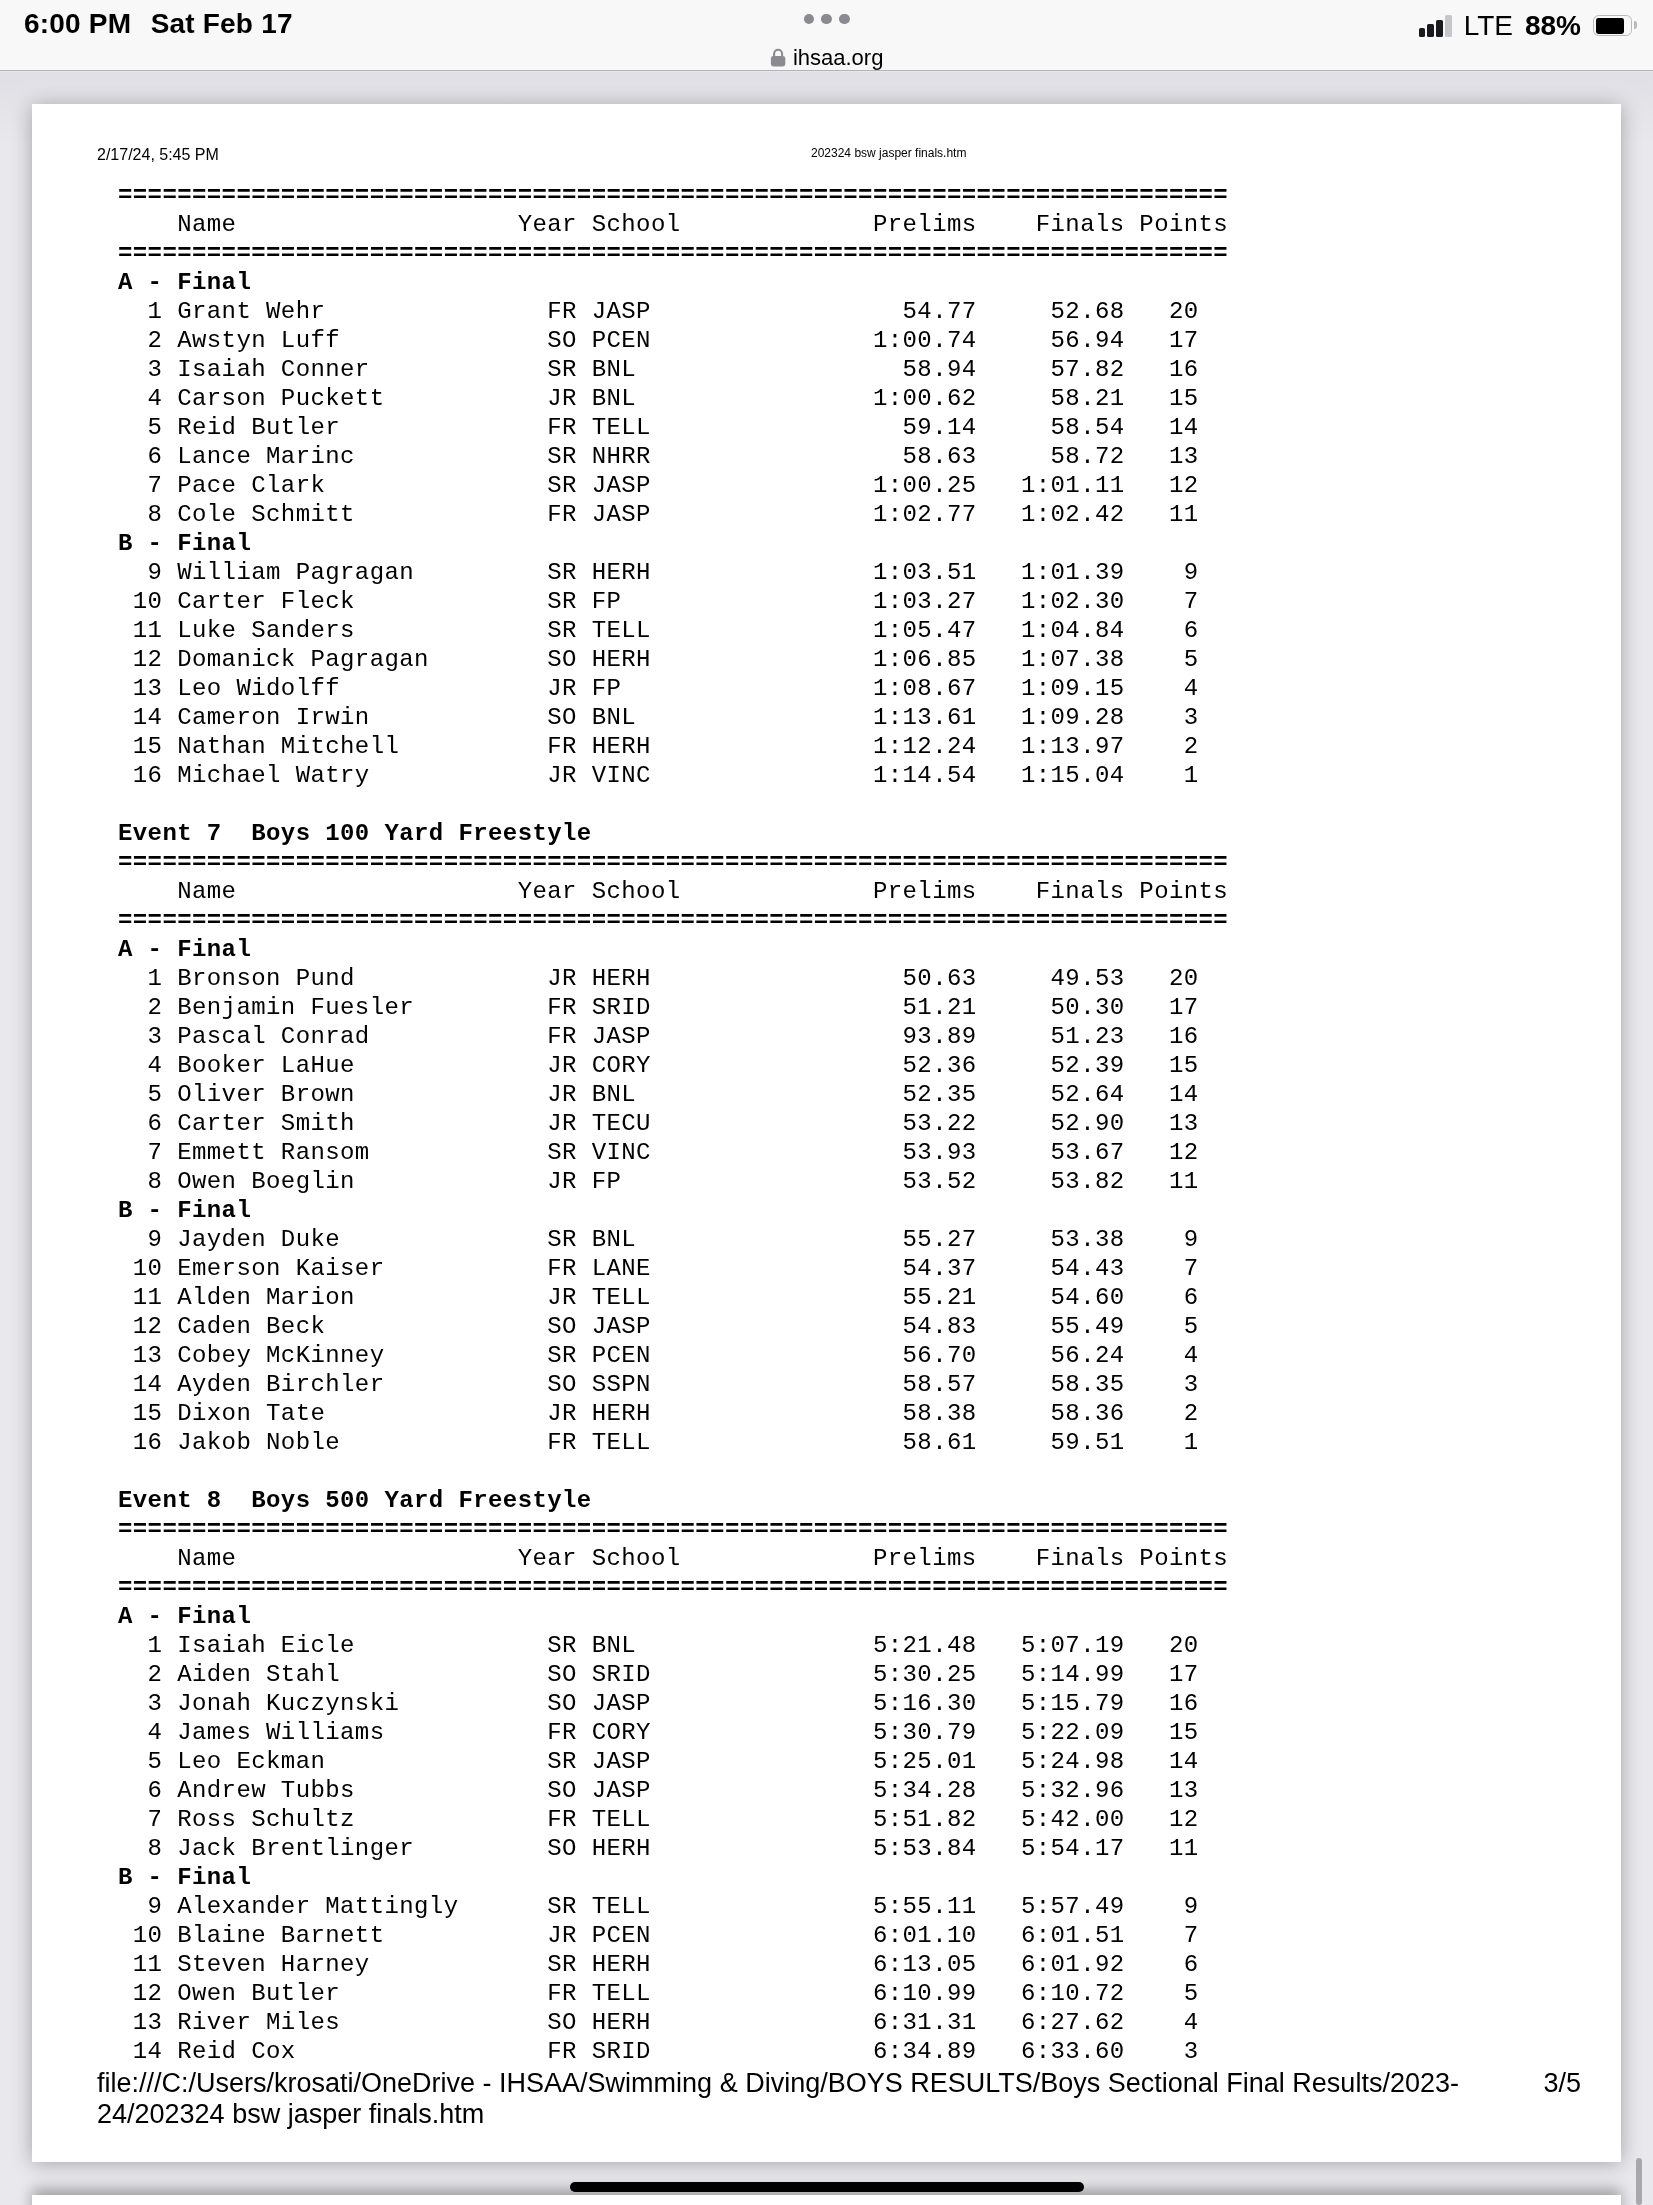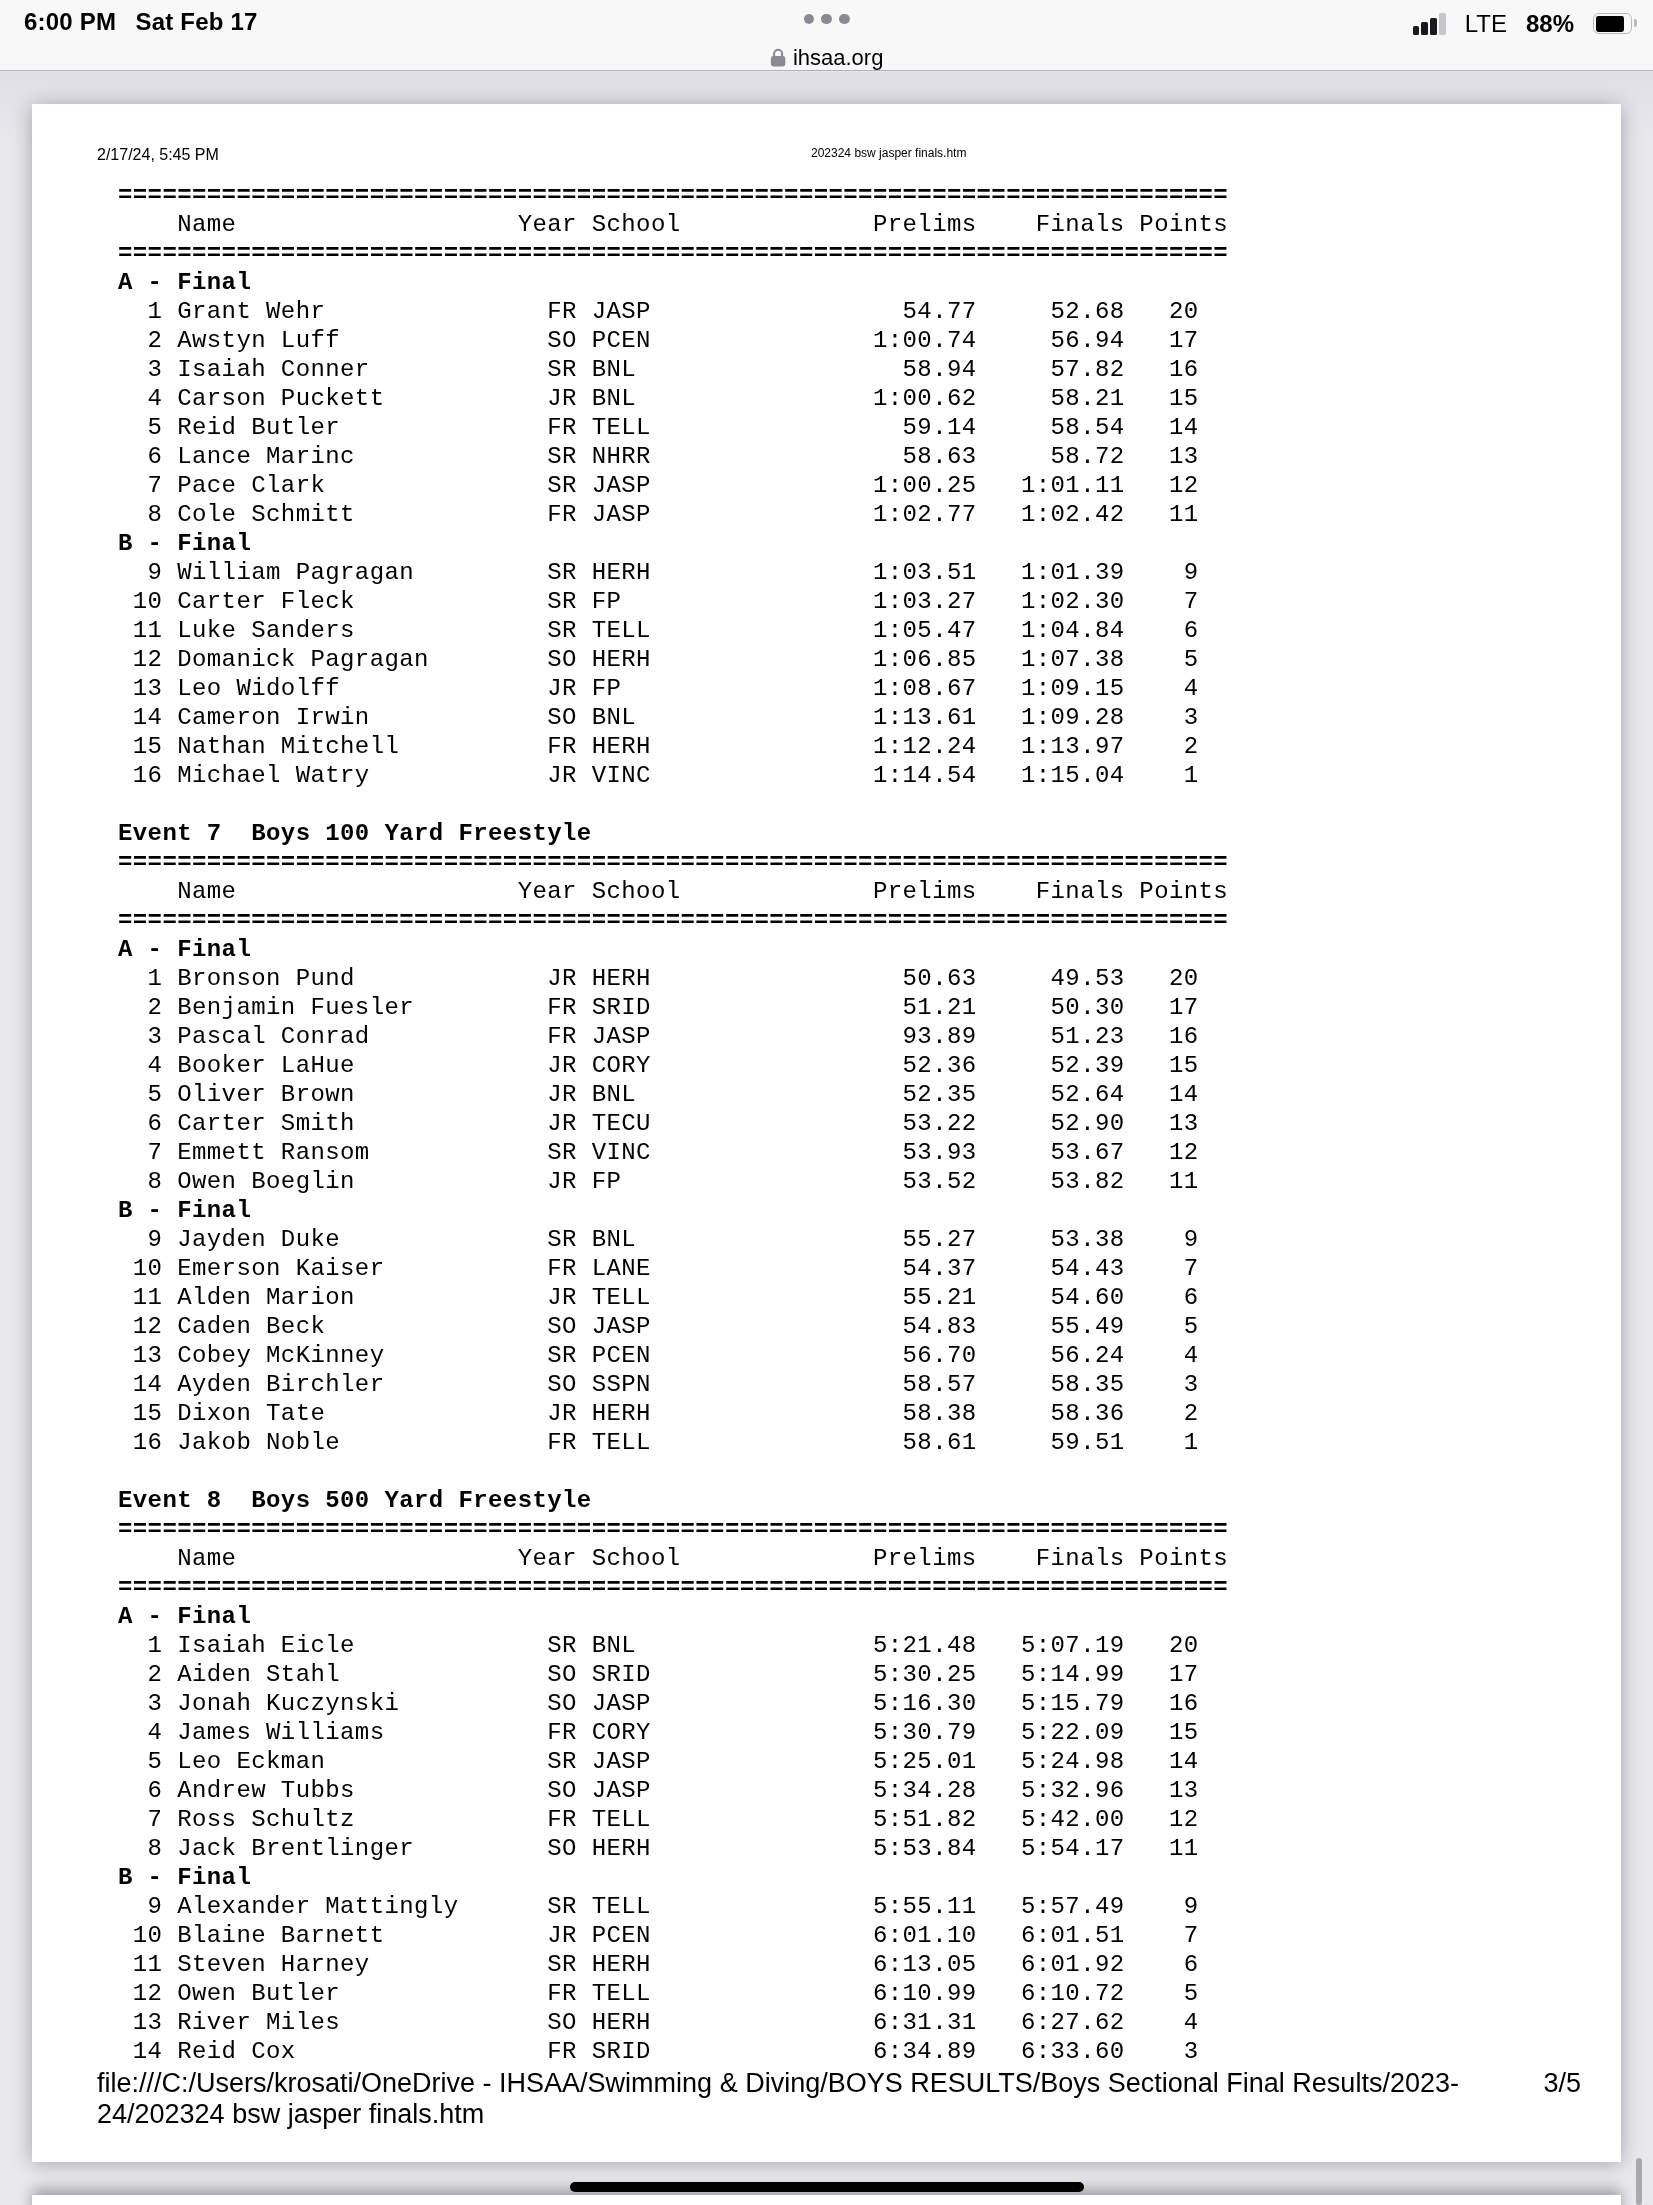--- a/index.html
+++ b/index.html
@@ -5,26 +5,26 @@
   html,body{margin:0;padding:0;}
   body{
     width:1653px;height:2205px;overflow:hidden;position:relative;
     background:#e6e6eb;font-family:"Liberation Sans",sans-serif;color:#000;
   }
   
   .statusbar{
     position:absolute;top:0;left:0;right:0;height:70px;
     background:#f8f8f8;border-bottom:1.6px solid #b2b2b6;z-index:10;
   }
-  .sb-left{position:absolute;left:24px;top:8px;font-size:24px;font-weight:600;letter-spacing:0.2px;display:flex;gap:19.4px;}
+  .sb-left{position:absolute;left:24px;top:8px;font-size:28px;font-weight:600;letter-spacing:0.2px;display:flex;gap:19.4px;}
   .dots{position:absolute;left:50%;top:13.7px;transform:translateX(-50%);display:flex;gap:7.3px;cursor:pointer;}
   .dots i{width:10.5px;height:10.5px;border-radius:50%;background:#8a8a90;display:block;}
   .site{position:absolute;left:50%;top:34px;transform:translateX(-50%);display:flex;align-items:center;gap:7.3px;font-size:22px;margin-top:11px;}
   .lock{display:block;}
-  .sb-right{position:absolute;right:21px;top:9.7px;display:flex;align-items:center;gap:19px;font-size:24px;}
+  .sb-right{position:absolute;right:21px;top:9.7px;display:flex;align-items:center;gap:12px;font-size:28px;}
   .sig{display:flex;align-items:flex-end;gap:2.4px;height:22px;}
   .sig i{width:6.5px;border-radius:1.6px;background:#1a1a1e;display:block;}
   .sig i.b1{height:9px}.sig i.b2{height:13px}.sig i.b3{height:17px}
   .sig i.b4{height:22px;background:#c6c6ca}
   .pct{font-weight:700;}
   .batt{position:relative;width:37px;height:19.4px;border:1.6px solid #b9b9bd;border-radius:5.7px;}
   .batt .fill{position:absolute;left:1.6px;top:1.6px;bottom:1.6px;width:28px;background:#000;border-radius:2.4px;}
   .batt .nub{position:absolute;right:-5.7px;top:4.8px;width:3.2px;height:8px;background:#b9b9bd;border-radius:0 2.4px 2.4px 0;}
   
   .content{position:absolute;top:72px;left:0;right:0;bottom:0;background:linear-gradient(#dfdfe5, #e8e8ed 73px);}

